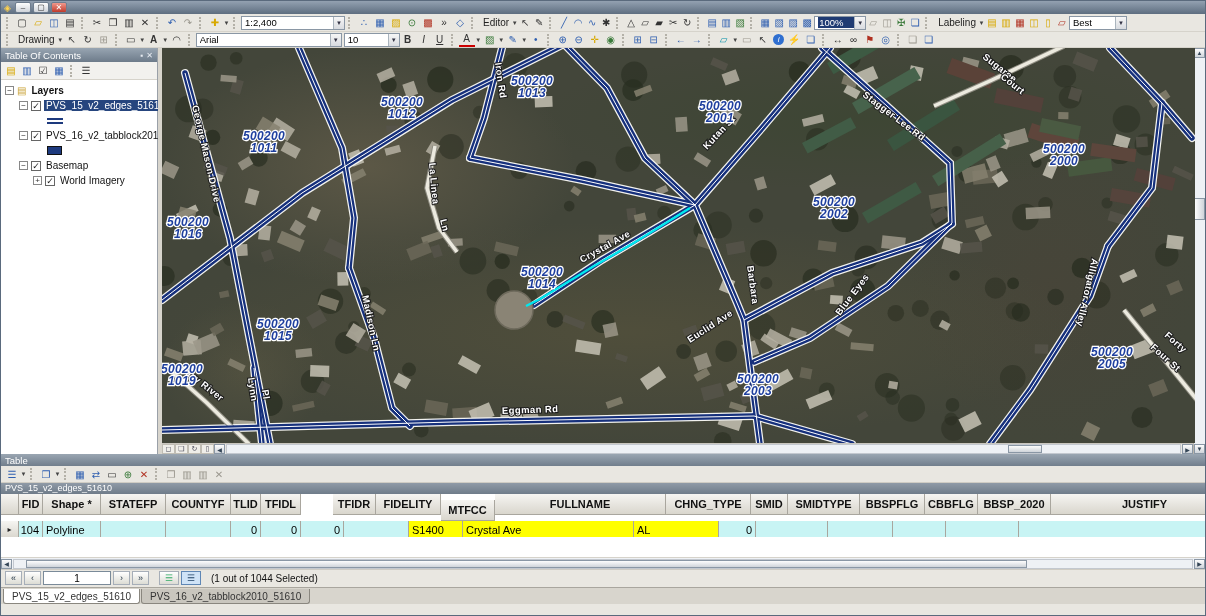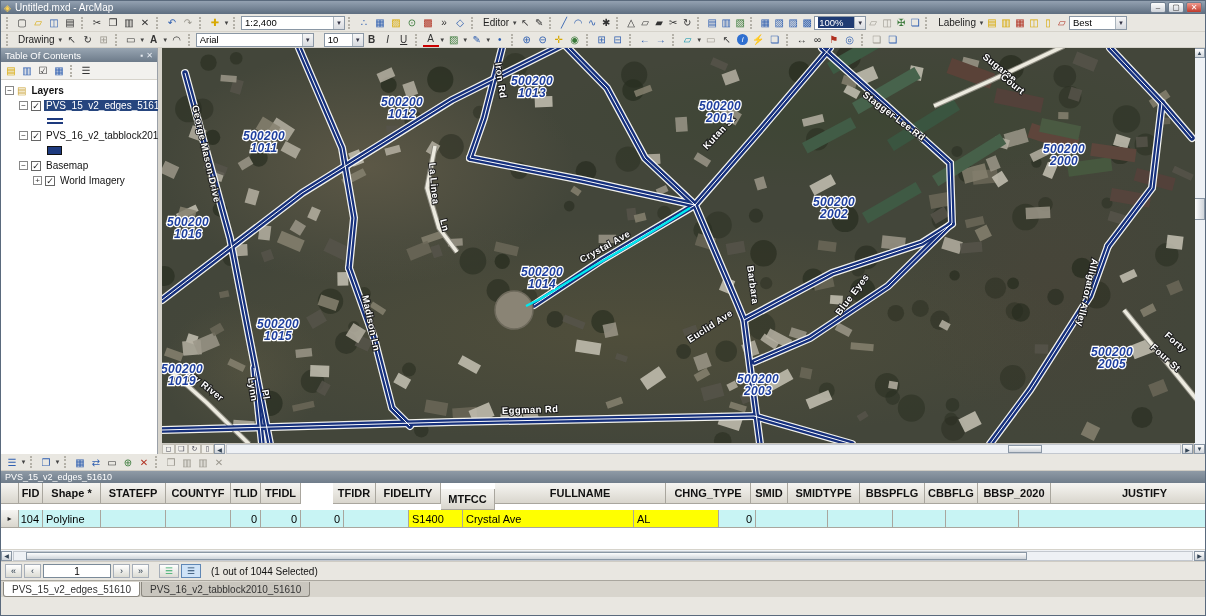--- a/index.html
+++ b/index.html
@@ -92,21 +92,20 @@
   .ttab{height:15px;padding:0 8px;font-size:10px;display:flex;align-items:center;border:1px solid #8a877f;border-top:none;border-radius:0 0 3px 3px;background:#c9c6be;color:#333}
   .ttab.active{background:#fff;font-weight:normal}
 </style>
 </head>
 <body>
 
 <div class="window">
 
   <div class="titlebar">
     <span class="app-ico">◈</span>
-    <span class="title-text">Untitled.mxd - ArcMap</span>
     <span class="win-btns">
       <span class="wbtn">–</span>
       <span class="wbtn">▢</span>
       <span class="wbtn close">✕</span>
     </span>
   </div>
 
 
   <div class="tbrow">
     <span class="grip"></span>
@@ -193,25 +192,25 @@
     <span class="tbtn c-k">↖</span>
     <span class="tbtn c-k">↻</span>
     <span class="tbtn c-gy">⊞</span>
     <span class="grip"></span>
     <span class="tbtn c-k">▭</span>
     <span class="dd">▼</span>
     <span class="tbtn c-k" style="font-weight:bold">A</span>
     <span class="dd">▼</span>
     <span class="tbtn c-k">◠</span>
     <span class="grip"></span>
-    <span class="combo" style="width:118px">
+    <span class="combo" style="width:146px">
       <span class="cv">Arial</span>
       <span class="cd">▼</span>
     </span>
-    <span class="combo" style="width:40px;margin-left:10px">
+    <span class="combo" style="width:56px;margin-left:2px">
       <span class="cv">10</span>
       <span class="cd">▼</span>
     </span>
     <span class="tbtn c-k" style="font-weight:bold">B</span>
     <span class="tbtn c-k" style="font-style:italic">I</span>
     <span class="tbtn c-k" style="text-decoration:underline">U</span>
     <span class="grip"></span>
     <span class="tbtn c-k u-red">A</span>
     <span class="dd">▼</span>
     <span class="tbtn c-g">▨</span>
@@ -673,20 +672,23 @@
     </div>
     <div class="vscroll">
       <span class="sarrow" style="width:11px">▲</span>
       <span class="vthumb"></span>
       <span class="vsp"></span>
       <span class="sarrow" style="width:11px">▼</span>
     </div>
   </div>
 
   <div class="tpanel">
+    <div class="tp-title">
+      <span>Table</span>
+    </div>
     <div class="tp-toolbar">
       <span class="tbtn c-b">☰</span>
       <span class="dd">▼</span>
       <span class="grip"></span>
       <span class="tbtn c-b">❐</span>
       <span class="dd">▼</span>
       <span class="grip"></span>
       <span class="tbtn c-b">▦</span>
       <span class="tbtn c-b">⇄</span>
       <span class="tbtn c-k">▭</span>

